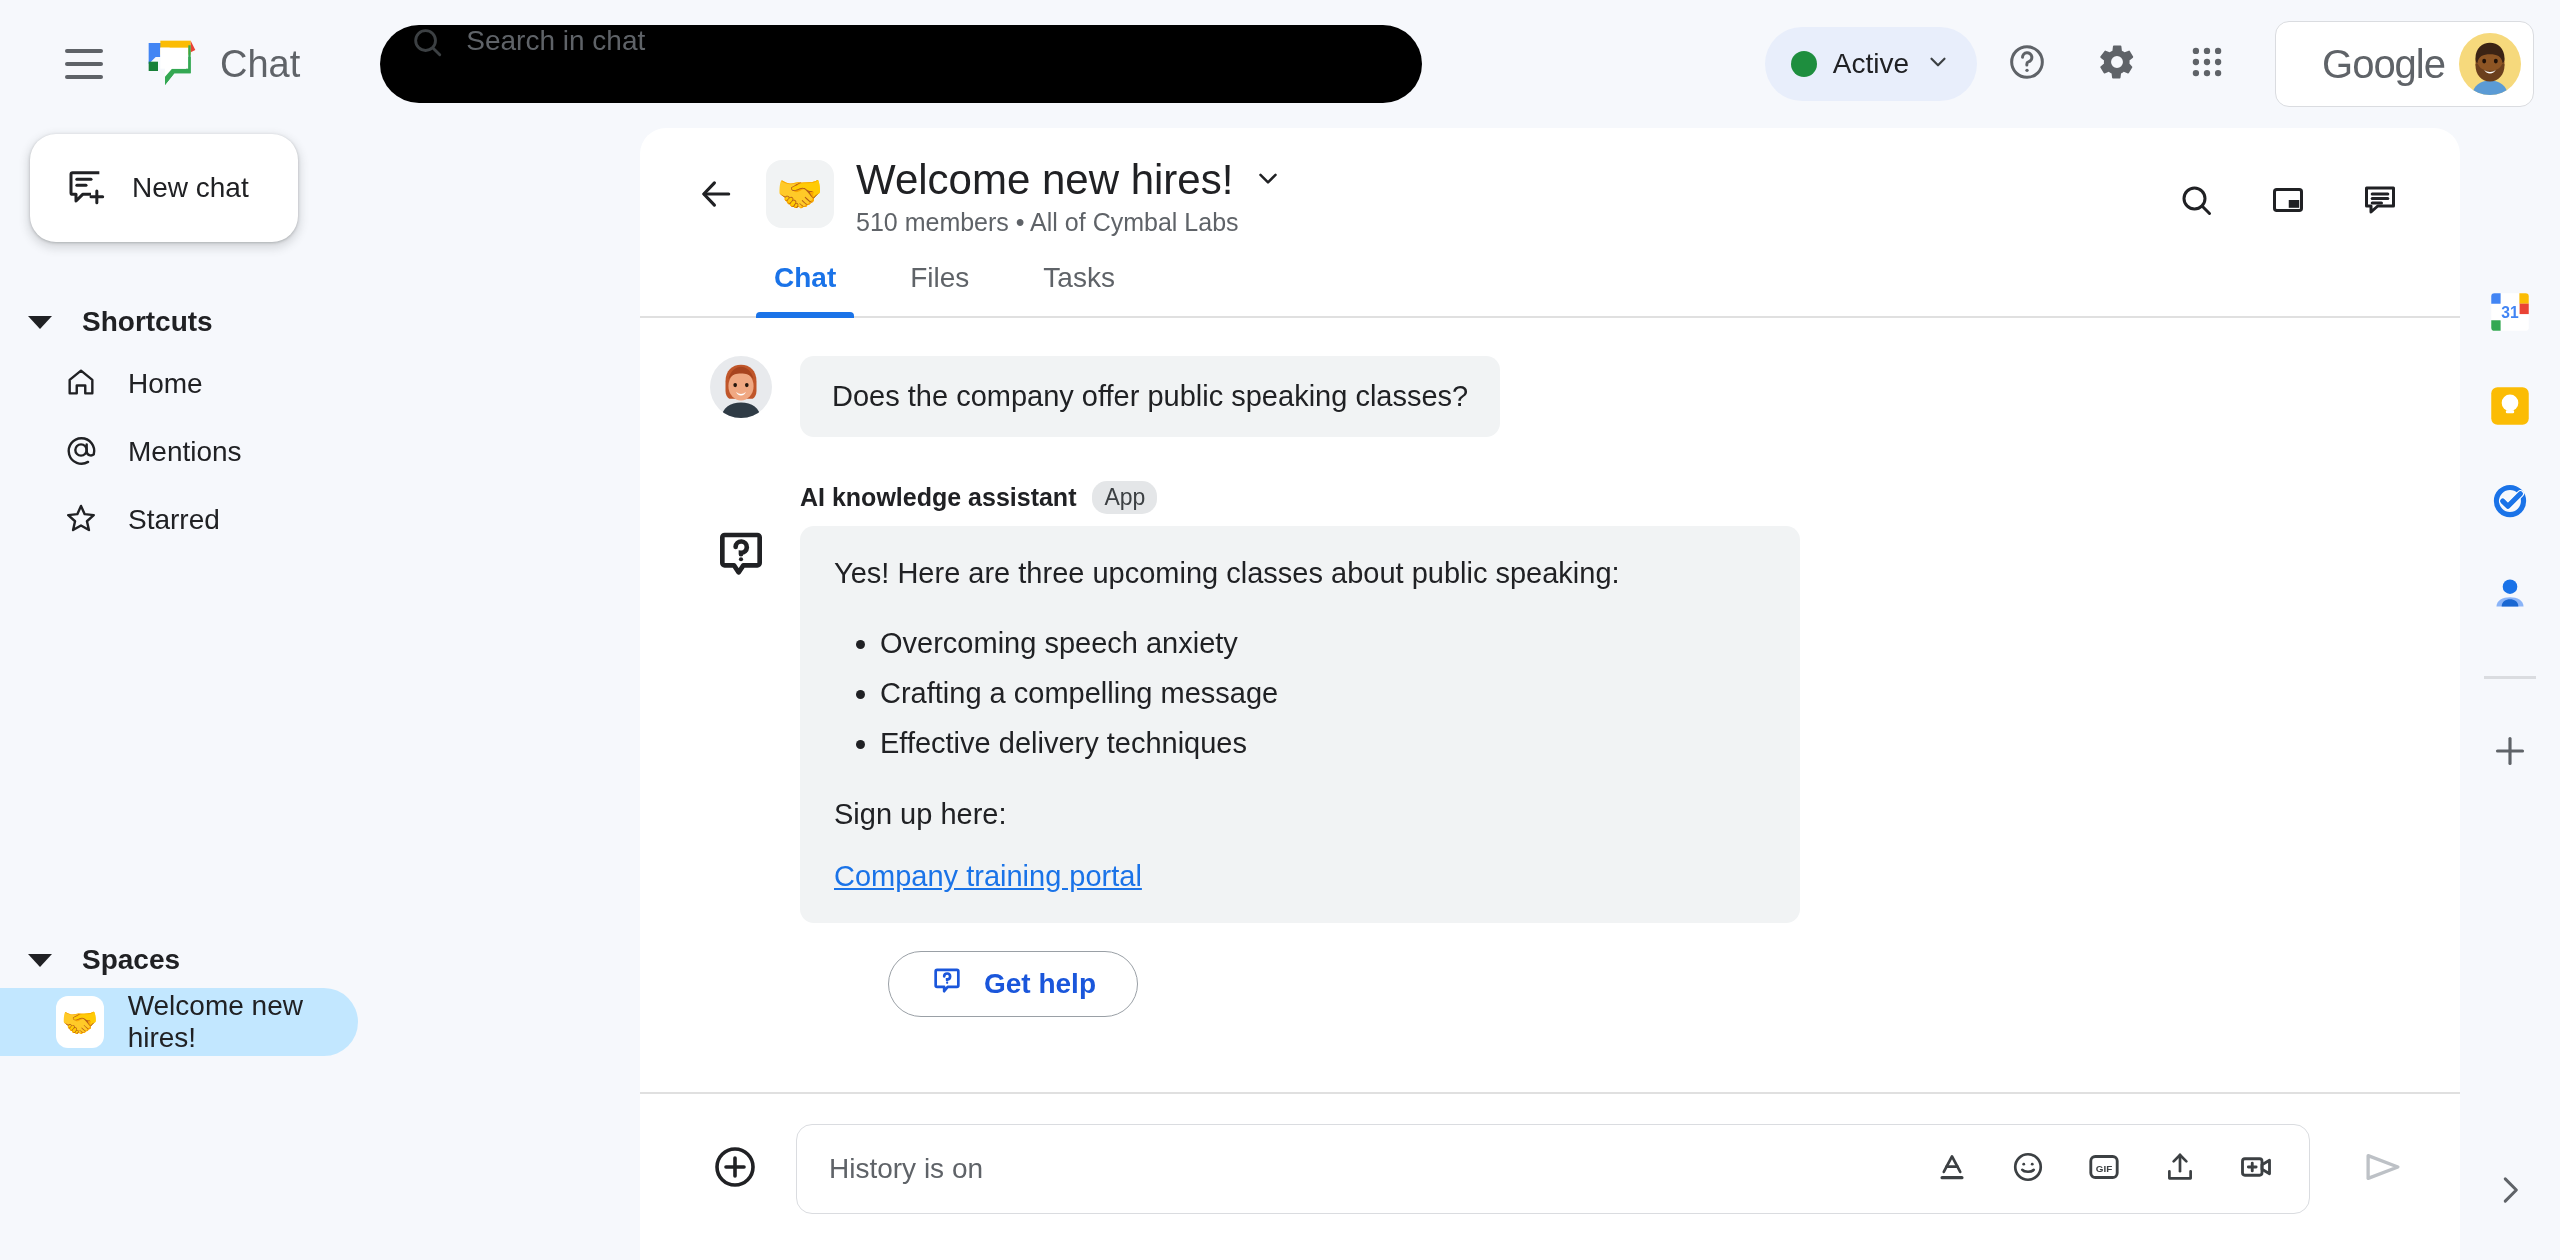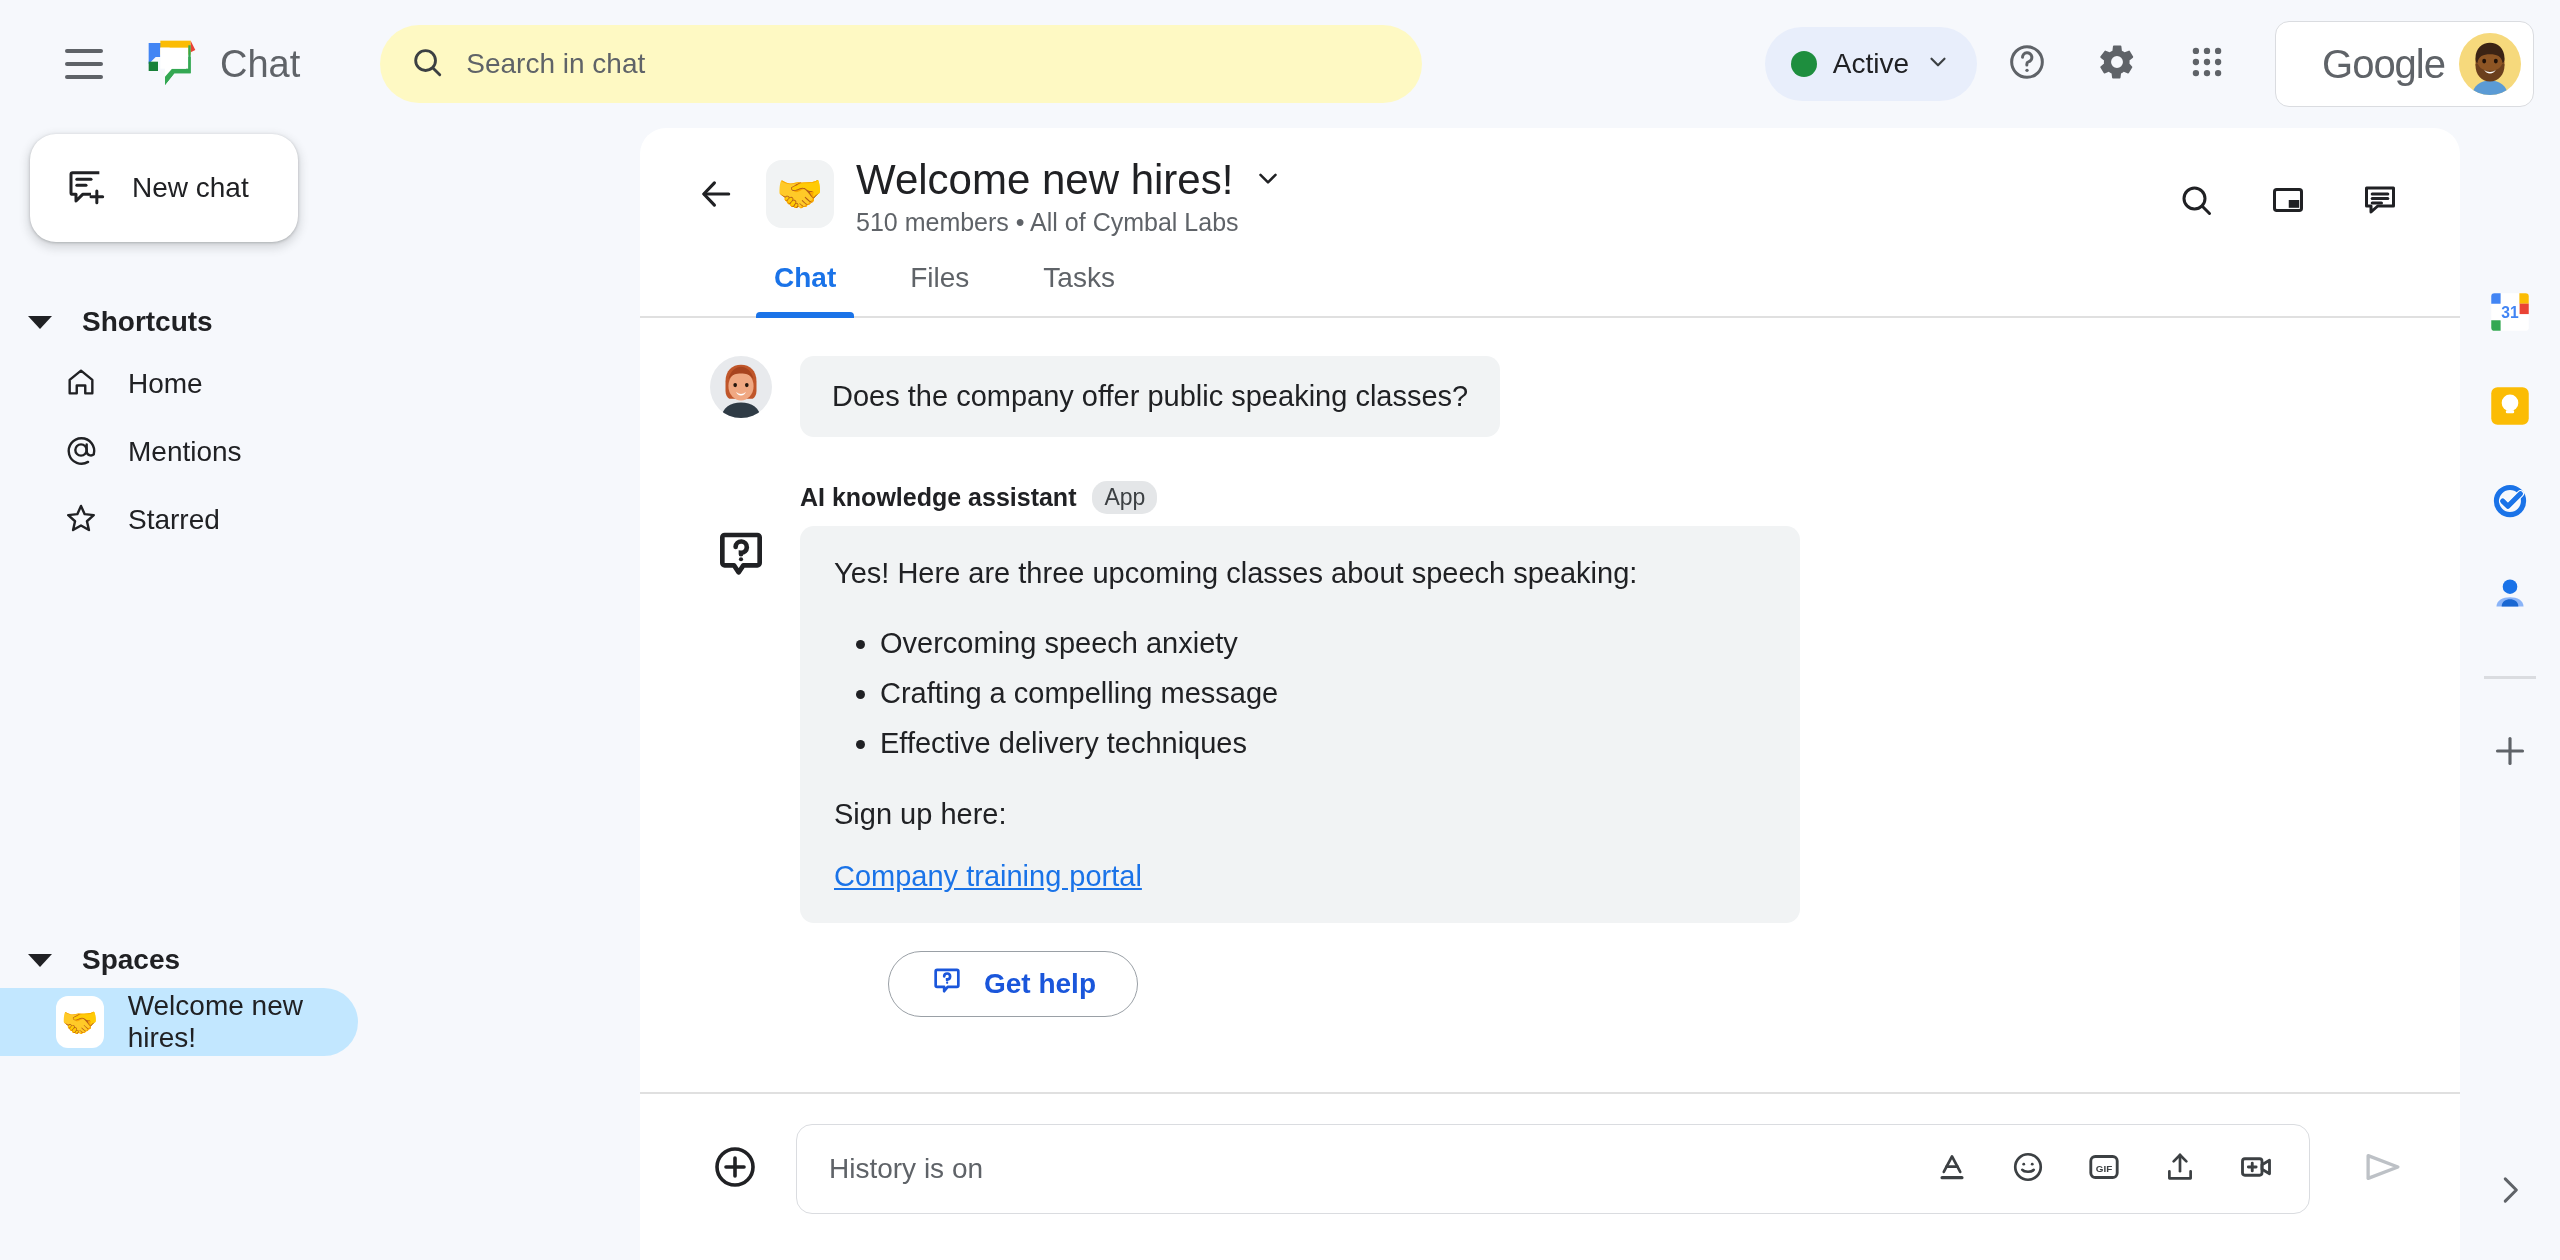--- a/index.html
+++ b/index.html
@@ -21,22 +21,22 @@
   .hamburger { width: 72px; height: 72px; display: flex; flex-direction: column;
     justify-content: center; align-items: center; gap: 9px; cursor: pointer; border-radius: 50%; }
   .hamburger span { display: block; width: 38px; height: 4px; background: #5f6368; border-radius: 2px; }
 
   .brand { display: flex; align-items: center; gap: 20px; margin-left: 24px; }
   .brand-logo { width: 56px; height: 56px; }
   .brand-name { font-size: 38px; color: #5f6368; letter-spacing: 0; }
 
   .search-wrap { margin-left: 80px; width: 1042px; height: 78px; }
   .searchbox {
-    width: 100%; height: 100%; background: #fef9c3; border-radius: 40px;
-    display: flex; align-items: center; padding: 0 30px; gap: 22px; cursor: text;
+    width: 100%; height: 100%; background: #000000; border-radius: 40px;
+    display: flex; padding: 0 30px; gap: 22px; cursor: text;
   }
   .search-ph { font-size: 28px; color: #5f6368; }
 
   .top-right { margin-left: auto; display: flex; align-items: center; gap: 10px; }
   .status-pill {
     height: 74px; background: #e8eefb; border-radius: 40px;
     display: flex; align-items: center; gap: 16px; padding: 0 26px 0 26px; cursor: pointer;
   }
   .status-dot { width: 26px; height: 26px; border-radius: 50%; background: #1e8e3e; }
   .status-label { font-size: 28px; color: #202124; }
@@ -420,21 +420,21 @@
             </svg>
           </span>
 
           <div class="app-col">
             <div class="app-name-row">
               <span class="app-name">AI knowledge assistant</span>
               <span class="app-badge">App</span>
             </div>
 
             <div class="app-bubble">
-              <div class="app-line">Yes! Here are three upcoming classes about speech speaking:</div>
+              <div class="app-line">Yes! Here are three upcoming classes about public speaking:</div>
               <ul class="app-list">
                 <li>Overcoming speech anxiety</li>
                 <li>Crafting a compelling message</li>
                 <li>Effective delivery techniques</li>
               </ul>
               <div class="app-line mt-sign">Sign up here:</div>
               <div class="mt-link">
                 <span class="app-link">Company training portal</span>
               </div>
             </div>

